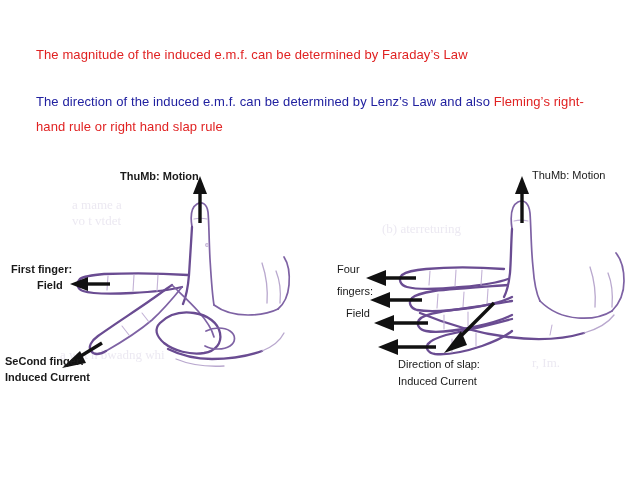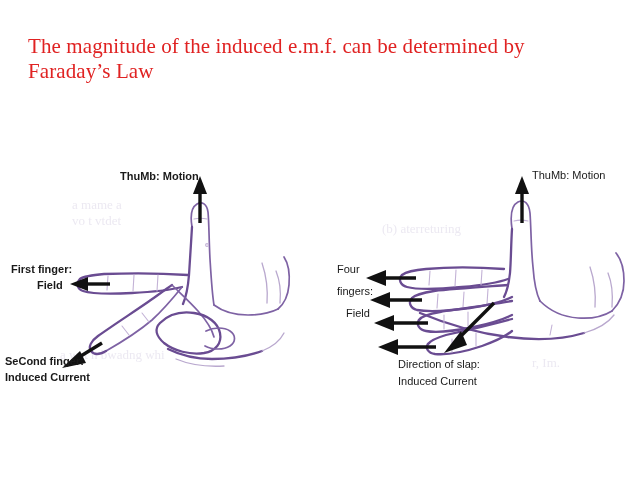--- a/index.html
+++ b/index.html
@@ -17,25 +17,25 @@
   }
 
   
   #text-block {
     position: absolute;
     left: 20px;
     top: 26px;
     width: 600px;
   }
   .para {
-    font-family: Liberation Serif, serif;
-    font-size: 21px;
+    font-family: Liberation Sans, sans-serif;
+    font-size: 13px;
     line-height: 25px;
     letter-spacing: 0.1px;
-    margin: 8px;
+    margin: 16px;
   }
   .para.first { color: #E02222; }
   .para.second { color: #2121A0; margin-top: 22px; }
   .red-run { color: #E02222; }
 
   
   #diagrams {
     position: absolute;
     left: 0;
     top: 163px;
@@ -99,20 +99,23 @@
     font-size: 13px;
   }
 </style>
 </head>
 <body>
 
 <div id="text-block">
 
   <p class="para first">The magnitude of the induced e.m.f. can be determined by Faraday’s Law</p>
 
+  <p class="para second">
+    <span>The direction of the induced e.m.f. can be determined by Lenz’s Law and also </span><span class="red-run">Fleming’s right-hand rule or right hand slap rule</span>
+  </p>
 
 </div>
 
 <div id="diagrams">
 
   <div class="panel" id="panel-left">
     <svg viewBox="0 0 312 228" xmlns="http://www.w3.org/2000/svg">
 
       <g>
         <text class="ghost" x="72" y="46">a mame  a</text>

